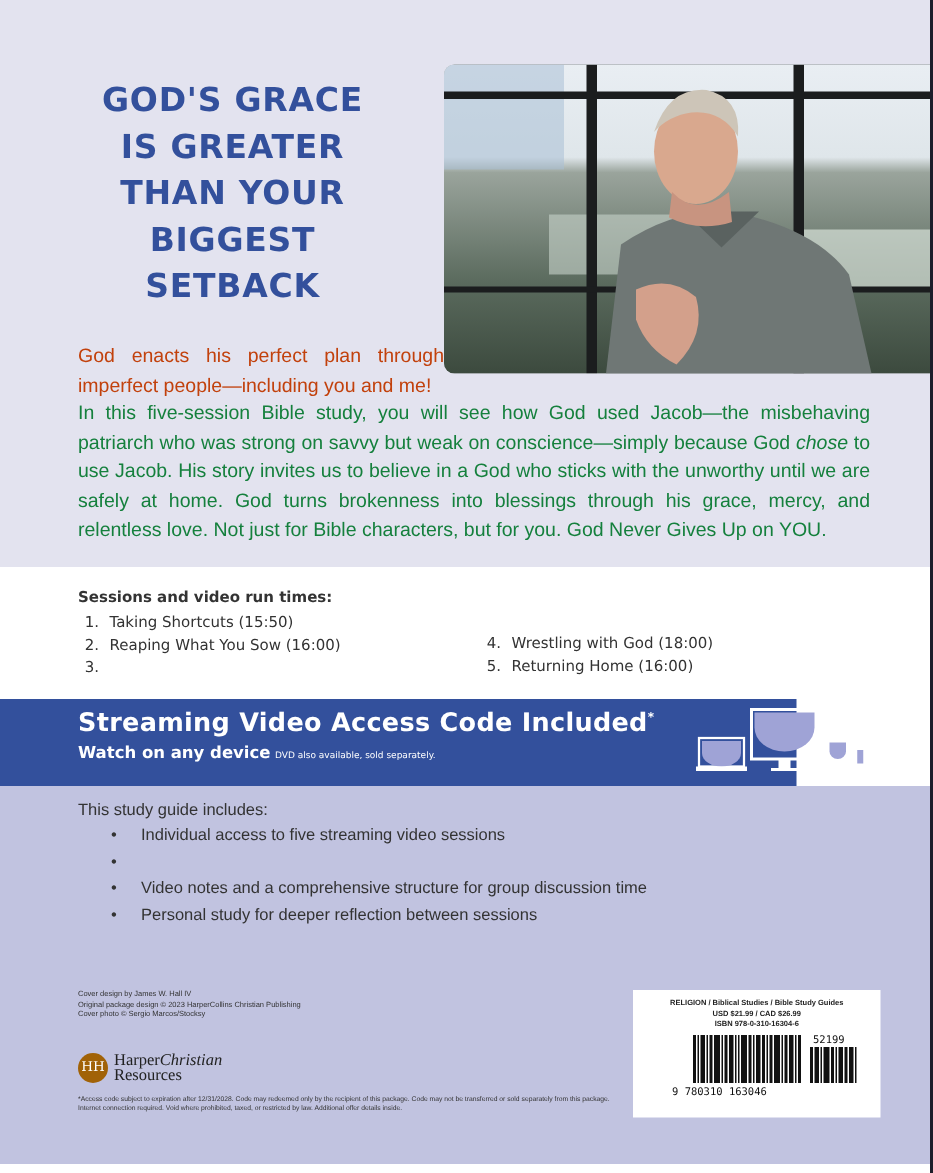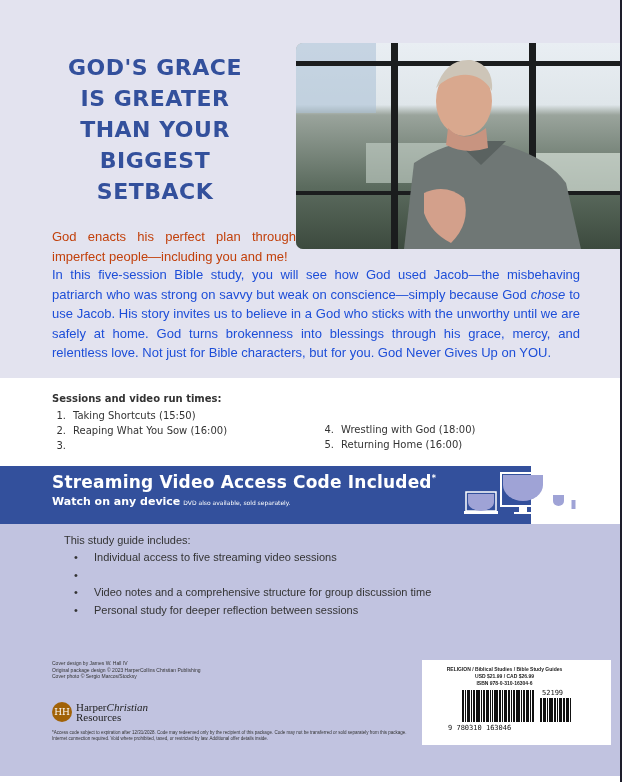--- a/index.html
+++ b/index.html
@@ -1,44 +1,44 @@
 <!DOCTYPE html>
 <html><head>
 <meta charset="utf-8">
 <style>
   html, body { margin:0; padding:0; }
   body { width:622px; height:782px; position:relative; overflow:hidden; background:#ffffff; font-family:"Liberation Sans", sans-serif; }
   .top { position:absolute; left:0; top:0; width:620px; height:378px; background:#e3e3ef; }
   .headline { position:absolute; left:40px; top:52px; width:230px; text-align:center; color:#33509c; font-family:"DejaVu Sans", sans-serif; font-weight:bold; font-size:22px; line-height:31px; letter-spacing:0.5px; }
   .photo { position:absolute; left:296px; top:43px; width:324px; height:206px; border-radius:7px 0 0 7px; overflow:hidden; background:#8a9290; }
   .intro { position:absolute; left:52px; top:227px; width:244px; font-size:13px; line-height:19.5px; color:#c2410c; text-align:justify; }
-  .body-text { position:absolute; left:52px; top:265px; width:528px; font-size:13px; line-height:19.5px; color:#1d4ed8; text-align:justify; }
+  .body-text { position:absolute; left:52px; top:265px; width:528px; font-size:13px; line-height:19.5px; color:#15803d; text-align:justify; }
   .sessions { position:absolute; left:0; top:378px; width:620px; height:92px; background:#ffffff; }
   .sess-title { position:absolute; left:52px; top:15px; font-family:"DejaVu Sans", sans-serif; font-weight:bold; font-size:10px; color:#333; }
   .sess-col { position:absolute; font-family:"DejaVu Sans", sans-serif; font-size:10px; color:#333; line-height:15px; }
   .sess-col .row { display:flex; }
   .sess-col .num { width:14px; text-align:right; margin-right:7px; }
   .banner { position:absolute; left:0; top:466px; width:531px; height:58px; background:#33509c; color:#fff; }
   .ban-title { position:absolute; left:52px; top:6px; font-family:"DejaVu Sans", sans-serif; font-weight:bold; font-size:17px; letter-spacing:0.2px; }
   .ban-title sup { font-size:8px; }
   .ban-sub { position:absolute; left:52px; top:29px; font-family:"DejaVu Sans", sans-serif; font-weight:bold; font-size:11px; }
   .ban-note { font-weight:normal; font-size:6px; margin-left:3px; }
   .devices { position:absolute; left:464px; top:4px; width:120px; height:50px; }
   .bottom { position:absolute; left:0; top:524px; width:620px; height:252px; background:#c1c3e0; }
-  .inc-title { position:absolute; left:52px; top:10px; font-size:11px; color:#333;margin-left:12px; }
+  .inc-title { position:absolute; left:52px; top:10px; font-size:11px; color:#333; }
   .inc-list { position:absolute; left:74px; top:25px; font-size:11px; color:#333; line-height:17.5px; }
   .inc-list .li { display:flex; }
   .inc-list .dot { width:18px; margin-right:2px; }
   .credits { position:absolute; left:52px; top:136px; font-size:5px; line-height:6.5px; color:#333; }
   .logo { position:absolute; left:52px; top:178px; display:flex; align-items:center; }
   .logo-mark { width:20px; height:20px; border-radius:50%; background:#a16207; color:#fff; font-family:"DejaVu Serif", serif; font-size:9px; display:flex; align-items:center; justify-content:center; margin-right:4px; }
   .logo-text { font-family:"Liberation Serif", serif; font-size:11px; line-height:10px; color:#222; }
   .logo-text i { font-style:italic; }
   .disclaimer { position:absolute; left:52px; top:206px; width:360px; font-size:4.5px; line-height:5.5px; color:#333; }
-  .barcode-box { position:absolute; left:422px; top:136px; width:165px; height:85px; background:#fff;padding-left:24px; }
+  .barcode-box { position:absolute; left:422px; top:136px; width:165px; height:85px; background:#fff; }
   .bc-text { position:absolute; left:0; width:165px; text-align:center; font-size:5px; line-height:6px; color:#222; font-weight:bold; }
   .bars { position:absolute; top:30px; height:32px; display:flex; }
   .bars span { display:block; background:#111; height:100%; margin-right:1px; }
   .bc-num { position:absolute; font-family:"DejaVu Sans Mono", monospace; font-size:7px; color:#111; }
   .edge { position:absolute; right:0; top:0; width:2px; height:782px; background:#1d1d2a; }
   .footer-white { position:absolute; left:0; top:776px; width:620px; height:6px; background:#fff; }
 </style>
 </head>
 <body>
 

